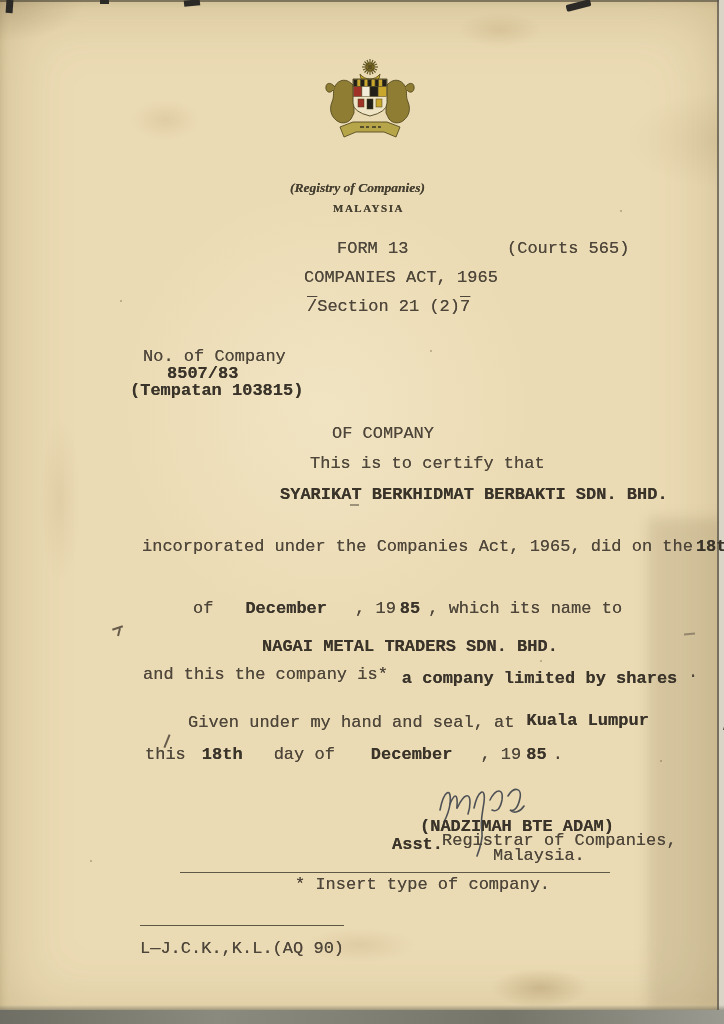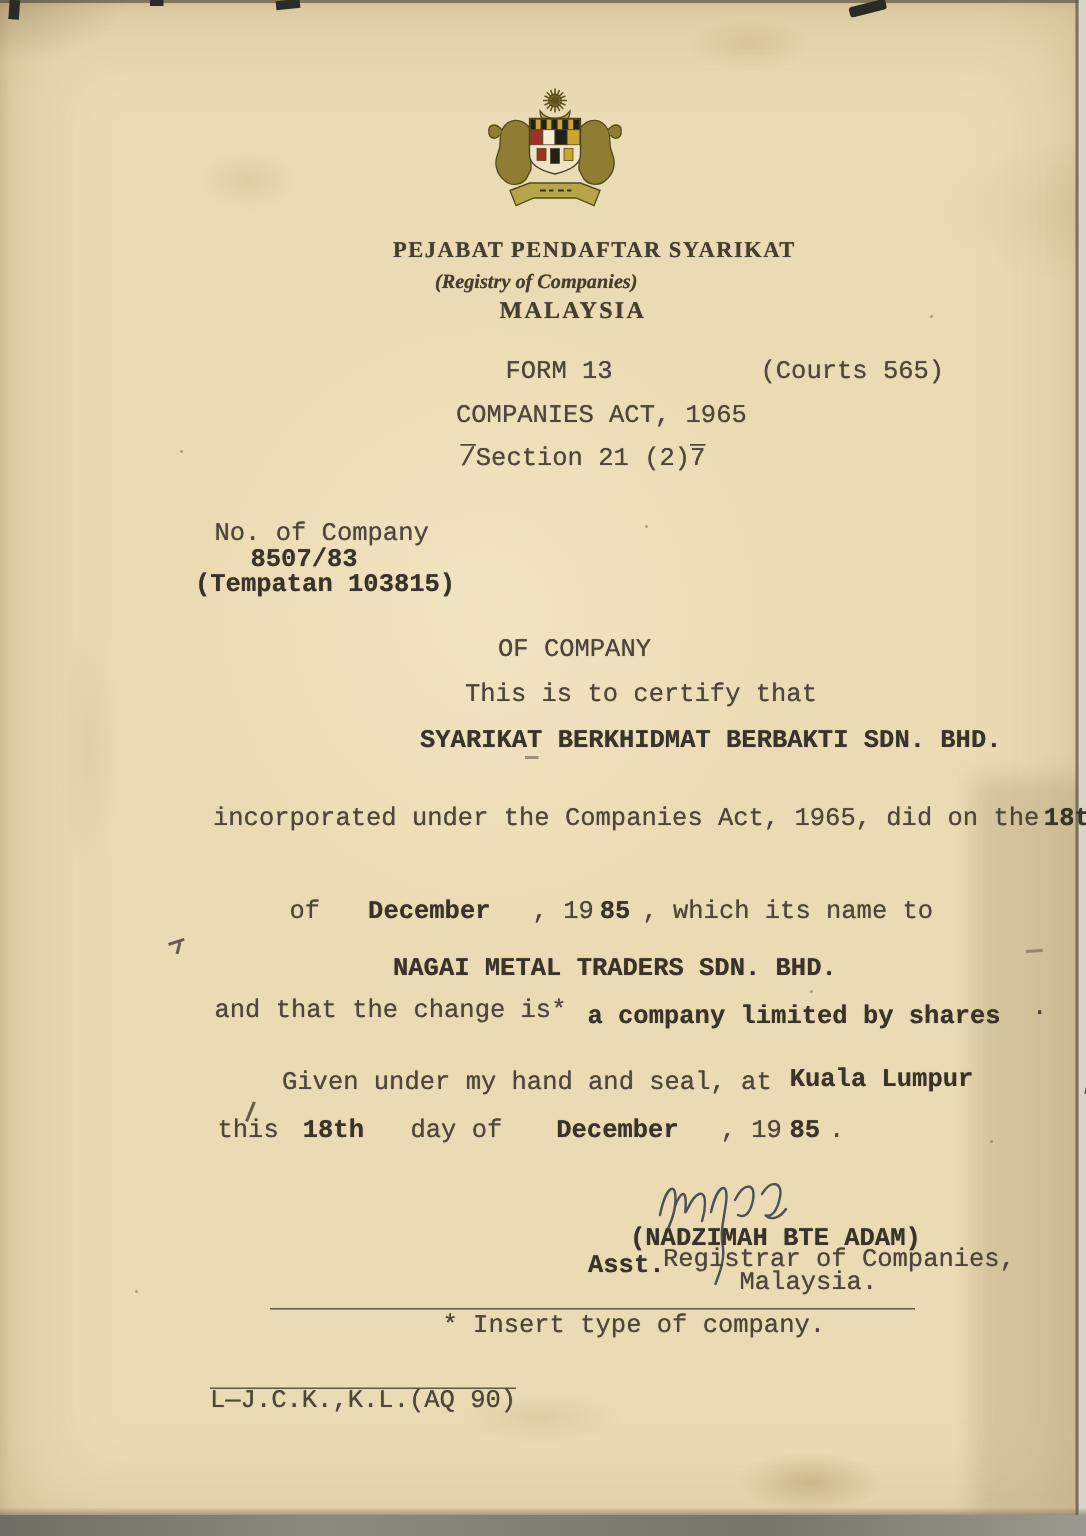--- a/index.html
+++ b/index.html
@@ -109,23 +109,22 @@
           <rect x="56" y="42" width="6" height="8" fill="#c9a62c"></rect>
         </g>
       </g>
       <g fill="#b7a54a" stroke="#554b1e" stroke-width="0.9">
         <path d="M20,70 L33,65 L67,65 L80,70 L76,80 L64,75 L36,75 L24,80 Z"></path>
         <path d="M40,70 h4 M46,70 h3 M52,70 h4 M58,70 h3" stroke="#3a3420" stroke-width="1.4" fill="none"></path>
       </g>
     </svg>
   </div>
 
-  <div class="t serif" style="left:262px;top:160px;font-size:15px;font-weight:700;letter-spacing:1px;">PEJABAT PENDAFTAR SYARIKAT</div>
   <div class="t serif" style="left:290px;top:181px;font-size:13.5px;font-style:italic;font-weight:600;">(Registry of Companies)</div>
-  <div class="t serif" style="left:333px;top:201px;font-size:16px;font-weight:700;letter-spacing:1.5px;">MALAYSIA</div>
+  <div class="t serif" style="left:333px;top:201px;font-size:11px;font-weight:700;letter-spacing:1.5px;">MALAYSIA</div>
 
   <div class="t" style="left:337px;top:242px;">FORM 13</div>
   <div class="t" style="left:507px;top:242px;">(Courts 565)</div>
   <div class="t" style="left:304px;top:271px;">COMPANIES ACT, 1965</div>
   <div class="t" style="left:307px;top:300px;"><span class="seg obr">/</span><span class="seg">Section 21 (2)</span><span class="seg obr">7</span></div>
 
   <div class="t" style="left:143px;top:350px;">No. of Company</div>
   <div class="t b" style="left:167px;top:367px;">8507/83</div>
   <div class="t b" style="left:130px;top:384px;">(Tempatan 103815)</div>
 
@@ -140,21 +139,21 @@
     <span class="seg">incorporated under the Companies Act, 1965, did on the</span><span class="seg b" style="margin-left:3px;">18th</span><span class="seg" style="margin-left:6px;">day</span>
   </div>
 
   <div class="t" style="left:193px;top:602px;">
     <span class="seg">of</span><span class="seg b" style="margin-left:32px;">December</span><span class="seg" style="margin-left:28px;">, 19</span><span class="seg b" style="margin-left:4px;">85</span><span class="seg" style="margin-left:8px;">, which its name to</span>
   </div>
 
   <div class="t b" style="left:262px;top:640px;">NAGAI METAL TRADERS SDN. BHD.</div>
 
   <div class="t" style="left:143px;top:668px;">
-    <span class="seg">and that the change is*</span><span class="seg b" style="margin-left:14px;position:relative;top:4px;">a company limited by shares</span>
+    <span class="seg">and this the company is*</span><span class="seg b" style="margin-left:14px;position:relative;top:4px;">a company limited by shares</span>
   </div>
   <div class="t" style="left:688px;top:666px;">.</div>
 
   <div class="t" style="left:188px;top:716px;">
     <span class="seg">Given under my hand and seal, at</span><span class="seg b" style="margin-left:12px;position:relative;top:-2px;">Kuala Lumpur</span><span class="seg" style="margin-left:72px;">,</span>
   </div>
 
   <div class="t" style="left:145px;top:748px;">
     <span class="seg">this</span><span class="seg b" style="margin-left:16px;">18th</span><span class="seg" style="margin-left:31px;">day of</span><span class="seg b" style="margin-left:36px;">December</span><span class="seg" style="margin-left:28px;">, 19</span><span class="seg b" style="margin-left:5px;">85</span><span class="seg" style="margin-left:6px;">.</span>
   </div>
@@ -174,14 +173,14 @@
     </svg>
   </div>
   <div class="t b" style="left:420px;top:820px;">(NADZIMAH BTE ADAM)</div>
   <div class="t b" style="left:392px;top:838px;">Asst.</div>
   <div class="t" style="left:442px;top:834px;">Registrar of Companies,</div>
   <div class="t" style="left:493px;top:849px;">Malaysia.</div>
 
   <div class="hr" style="left:180px;top:872px;width:430px;"></div>
   <div class="t" style="left:295px;top:878px;">* Insert type of company.</div>
 
-  <div class="t" style="left:140px;top:925px;border-top:1.4px solid rgba(72,65,52,.85);padding-top:2px;">L—J.C.K.,K.L.(AQ 90)</div>
+  <div class="t" style="left:140px;top:925px;border-top:1.4px solid rgba(72,65,52,.85);padding-top:16px;">L—J.C.K.,K.L.(AQ 90)</div>
 </div>
 
 </body></html>

